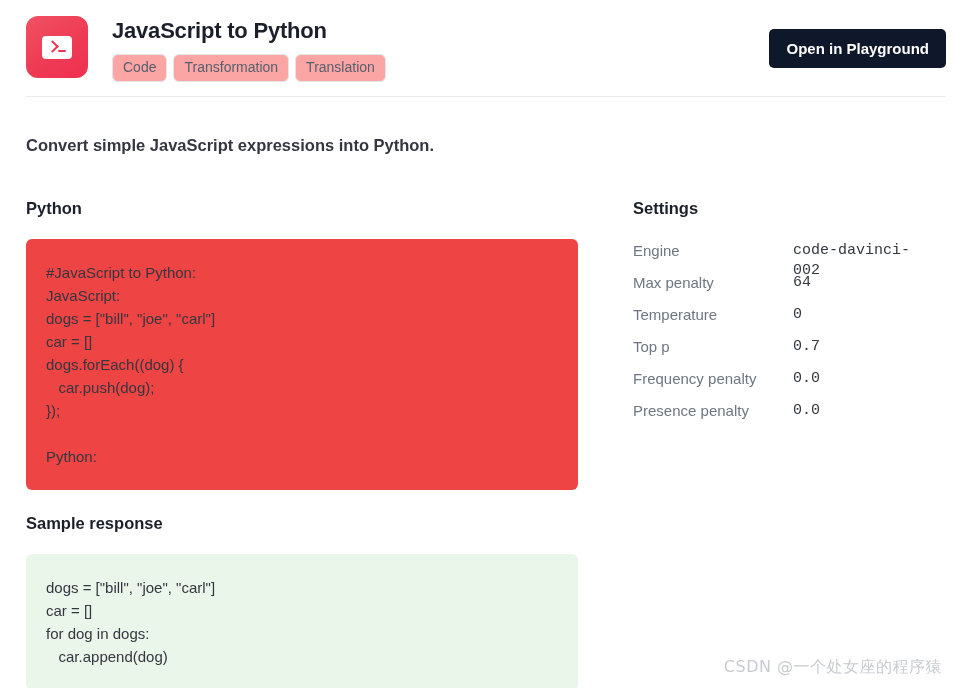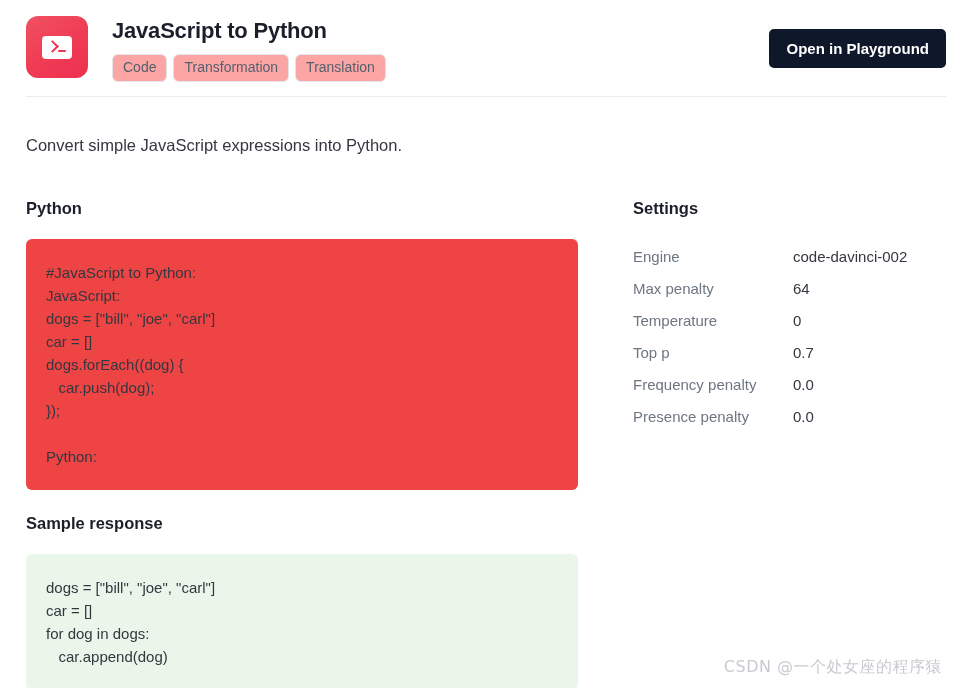--- a/index.html
+++ b/index.html
@@ -124,20 +124,21 @@
   }
 
   
   .description {
     position: absolute;
     left: 26px;
     top: 134px;
     font-size: 16.5px;
     color: #353740;
     line-height: 22px;
+    font-weight: bold;
   }
 
   
   .section-heading {
     font-size: 16.5px;
     font-weight: bold;
     color: #1b1f2a;
     line-height: 20px;
   }
 
@@ -182,34 +183,35 @@
     position: absolute;
     left: 633px;
     top: 198px;
     width: 300px;
   }
   .settings-list {
     margin-top: 23px;
   }
   .setting-row {
     display: flex;
-    align-items: center;
+    align-items: flex-start;
     height: 32px;
   }
   .setting-label {
     width: 160px;
     flex: 0 0 160px;
     font-size: 15px;
     color: #6e7681;
     line-height: 20px;
   }
   .setting-value {
     font-size: 15px;
     color: #353740;
     line-height: 20px;
+    font-family: Liberation Mono, monospace;
   }
 
   
   .watermark {
     position: absolute;
     right: 14px;
     bottom: 10px;
     font-size: 16px;
     color: #c9cbd0;
     font-family: "DejaVu Sans", sans-serif;

